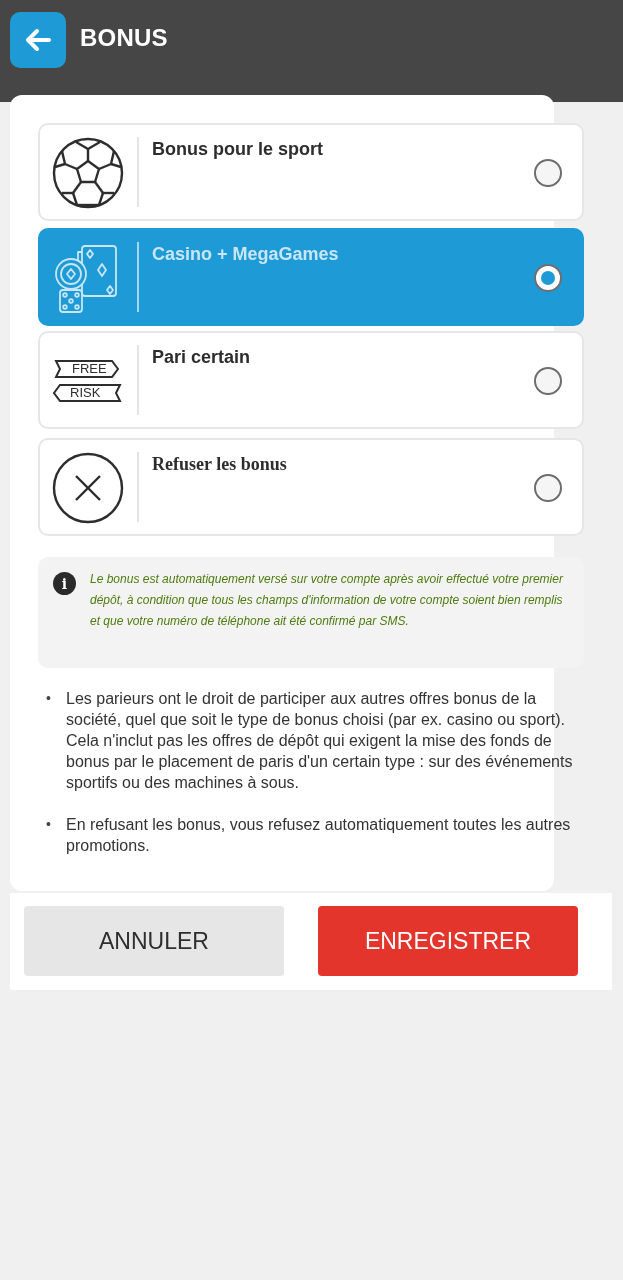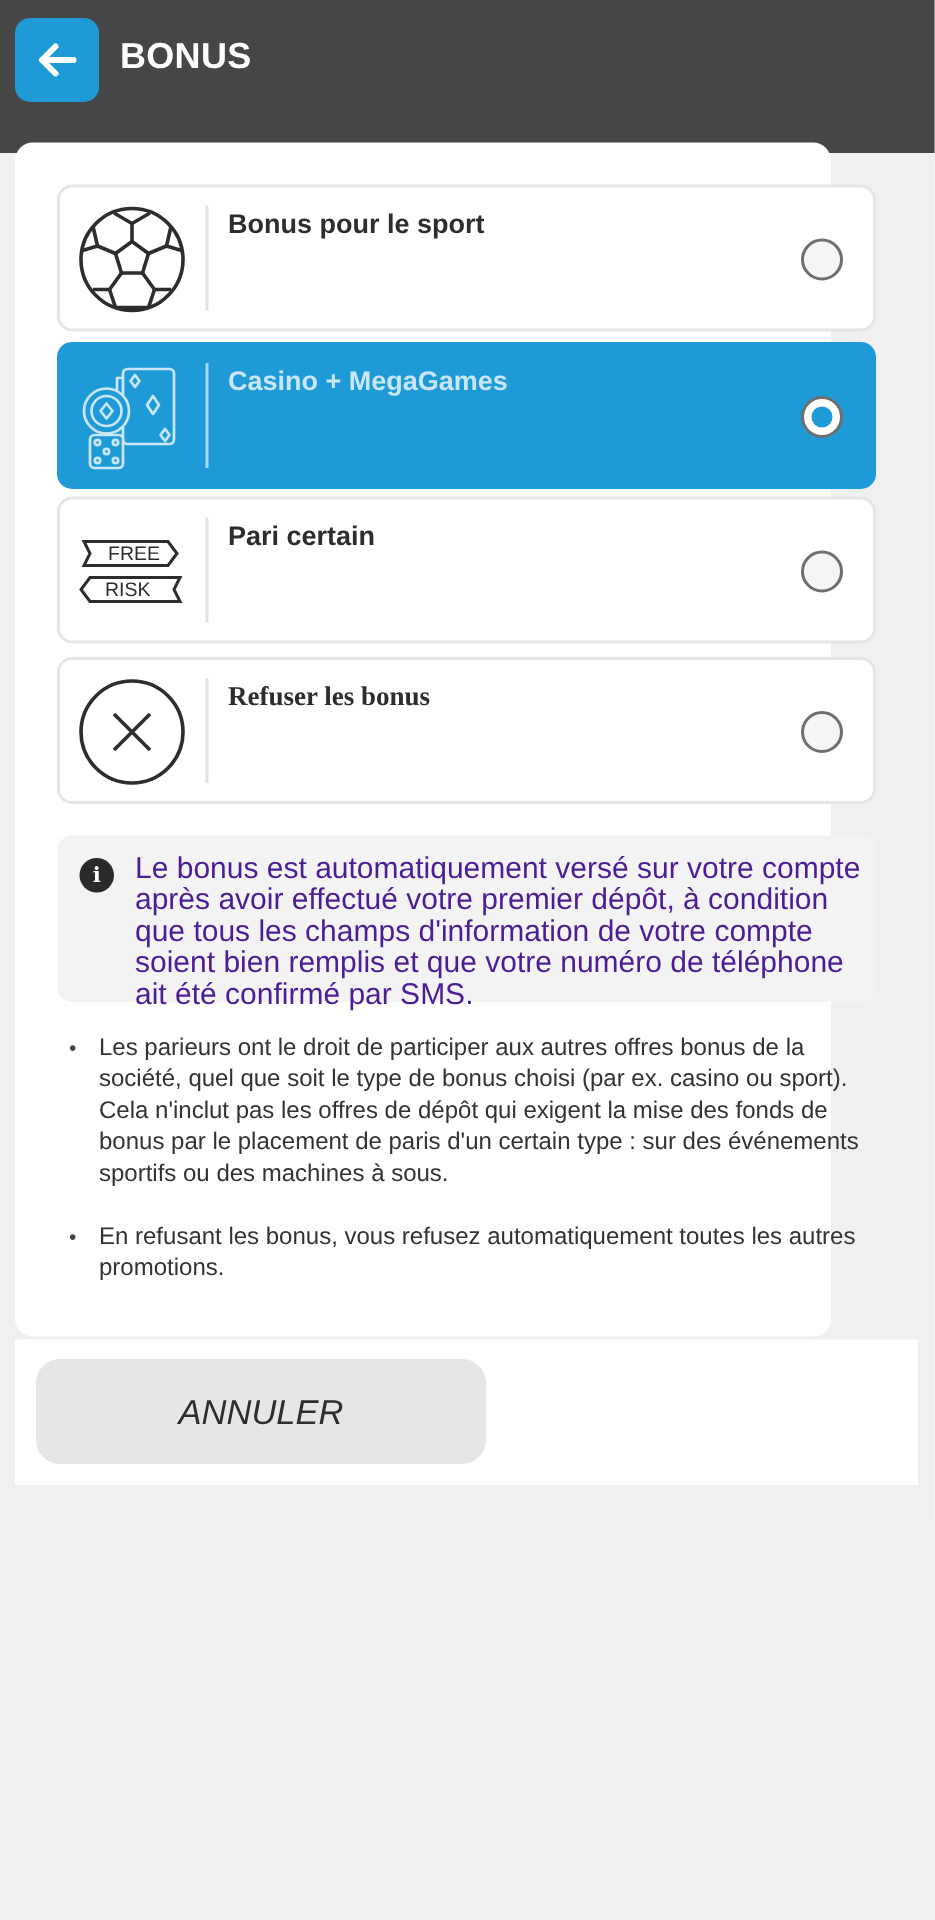--- a/index.html
+++ b/index.html
@@ -13,26 +13,26 @@
   .opt-icon { position: absolute; left: 12px; top: 12px; width: 72px; height: 72px; display: flex; align-items: center; justify-content: center; }
   .opt-divider { position: absolute; left: 97px; top: 12px; width: 2px; height: 70px; background: #e3e3e3; }
   .option.selected .opt-divider { background: #a8d8f0; }
   .opt-label { position: absolute; left: 112px; top: 14px; font-size: 18px; font-weight: bold; color: #2d2d2d; }
   .option.selected .opt-label { color: #c8e6f6; }
   .radio { position: absolute; right: 20px; top: 34px; width: 28px; height: 28px; border-radius: 50%; border: 2px solid #6e6e6e; background: #f5f5f5; }
   .radio.checked { background: #ffffff; border: 2px solid #6e6e6e; }
   .radio.checked::after { content: ""; position: absolute; left: 5px; top: 5px; width: 14px; height: 14px; border-radius: 50%; background: #1e9bd7; }
   .info-box { position: absolute; left: 28px; top: 462px; width: 546px; height: 111px; background: #f3f3f3; border-radius: 10px; }
   .info-icon { position: absolute; left: 15px; top: 15px; width: 23px; height: 23px; border-radius: 50%; background: #2a2a2a; color: #fff; font-family: "DejaVu Serif", serif; font-weight: bold; font-size: 14px; display: flex; align-items: center; justify-content: center; }
-  .info-text { position: absolute; left: 52px; top: 12px; width: 485px; font-size: 20px; line-height: 21px; color: #4c1d95; }
+  .info-text { position: absolute; left: 52px; top: 12px; width: 485px; font-size: 12px; line-height: 21px; color: #4d7c0f; font-style: italic; }
   .bullets { position: absolute; left: 30px; top: 593px; width: 548px; list-style: none; }
   .bullets li { position: relative; padding-left: 26px; font-size: 16px; line-height: 21px; color: #333333; margin-bottom: 21px; }
   .bullets li .dot { position: absolute; left: 6px; top: 0; font-size: 14px; color: #444; }
   .btn-bar { position: absolute; left: 10px; top: 893px; width: 602px; height: 97px; background: #ffffff; }
-  .btn { position: absolute; top: 13px; height: 70px; width: 300px; border-radius: 16px; display: flex; align-items: center; justify-content: center; font-size: 23px; border: none; font-style: italic; }
+  .btn { position: absolute; top: 13px; height: 70px; width: 260px; border-radius: 4px; display: flex; align-items: center; justify-content: center; font-size: 23px; border: none; }
   .btn-cancel { left: 14px; background: #e6e6e6; color: #2e2e2e; }
   .btn-save { left: 308px; background: #e4352d; color: #ffffff; }
 </style>
 </head>
 <body>
 
 <div class="topbar">
   <div class="back-btn">
     <svg width="28" height="24" viewBox="0 0 28 24">
       <path d="M25 12 H5 M13 3 L4 12 L13 21" stroke="#ffffff" stroke-width="4" fill="none" stroke-linecap="round" stroke-linejoin="round"></path>
@@ -133,13 +133,14 @@
     </li>
     <li>
       <span class="dot">•</span>
       <span>En refusant les bonus, vous refusez automatiquement toutes les autres promotions.</span>
     </li>
   </ul>
 </div>
 
 <div class="btn-bar">
   <button class="btn btn-cancel">ANNULER</button>
+  <button class="btn btn-save">ENREGISTRER</button>
 </div>
 
 </body></html>

